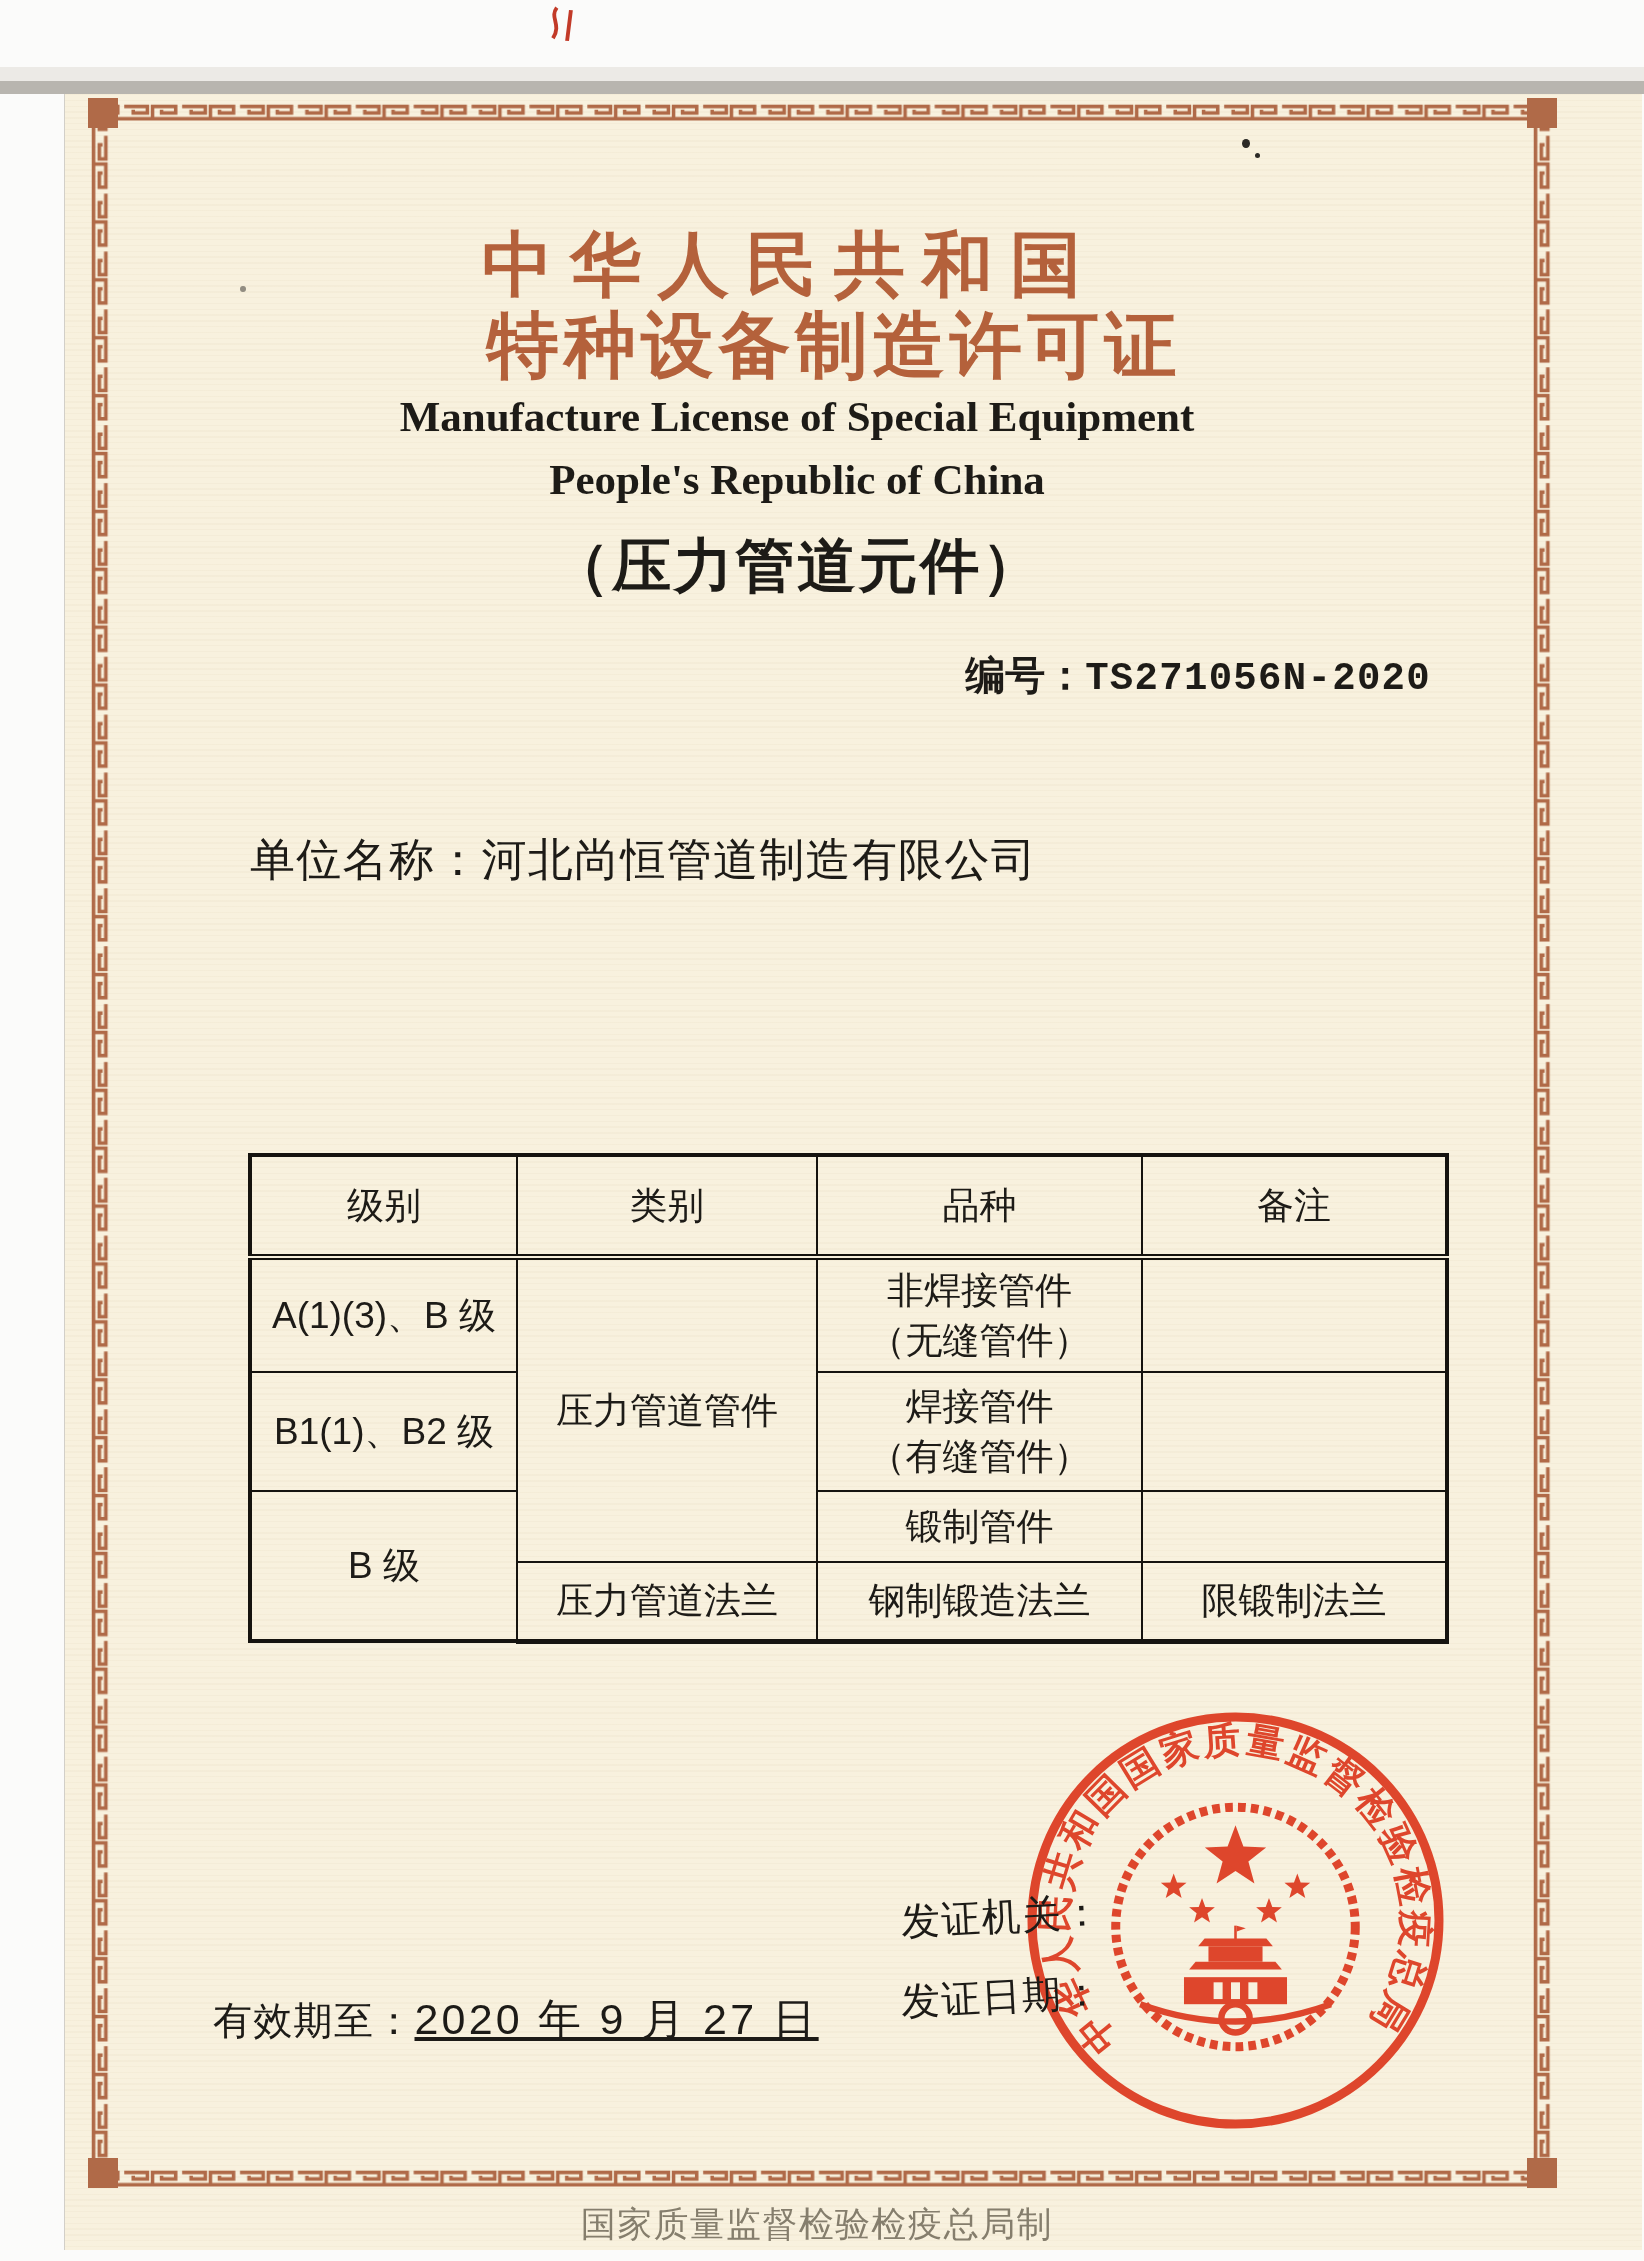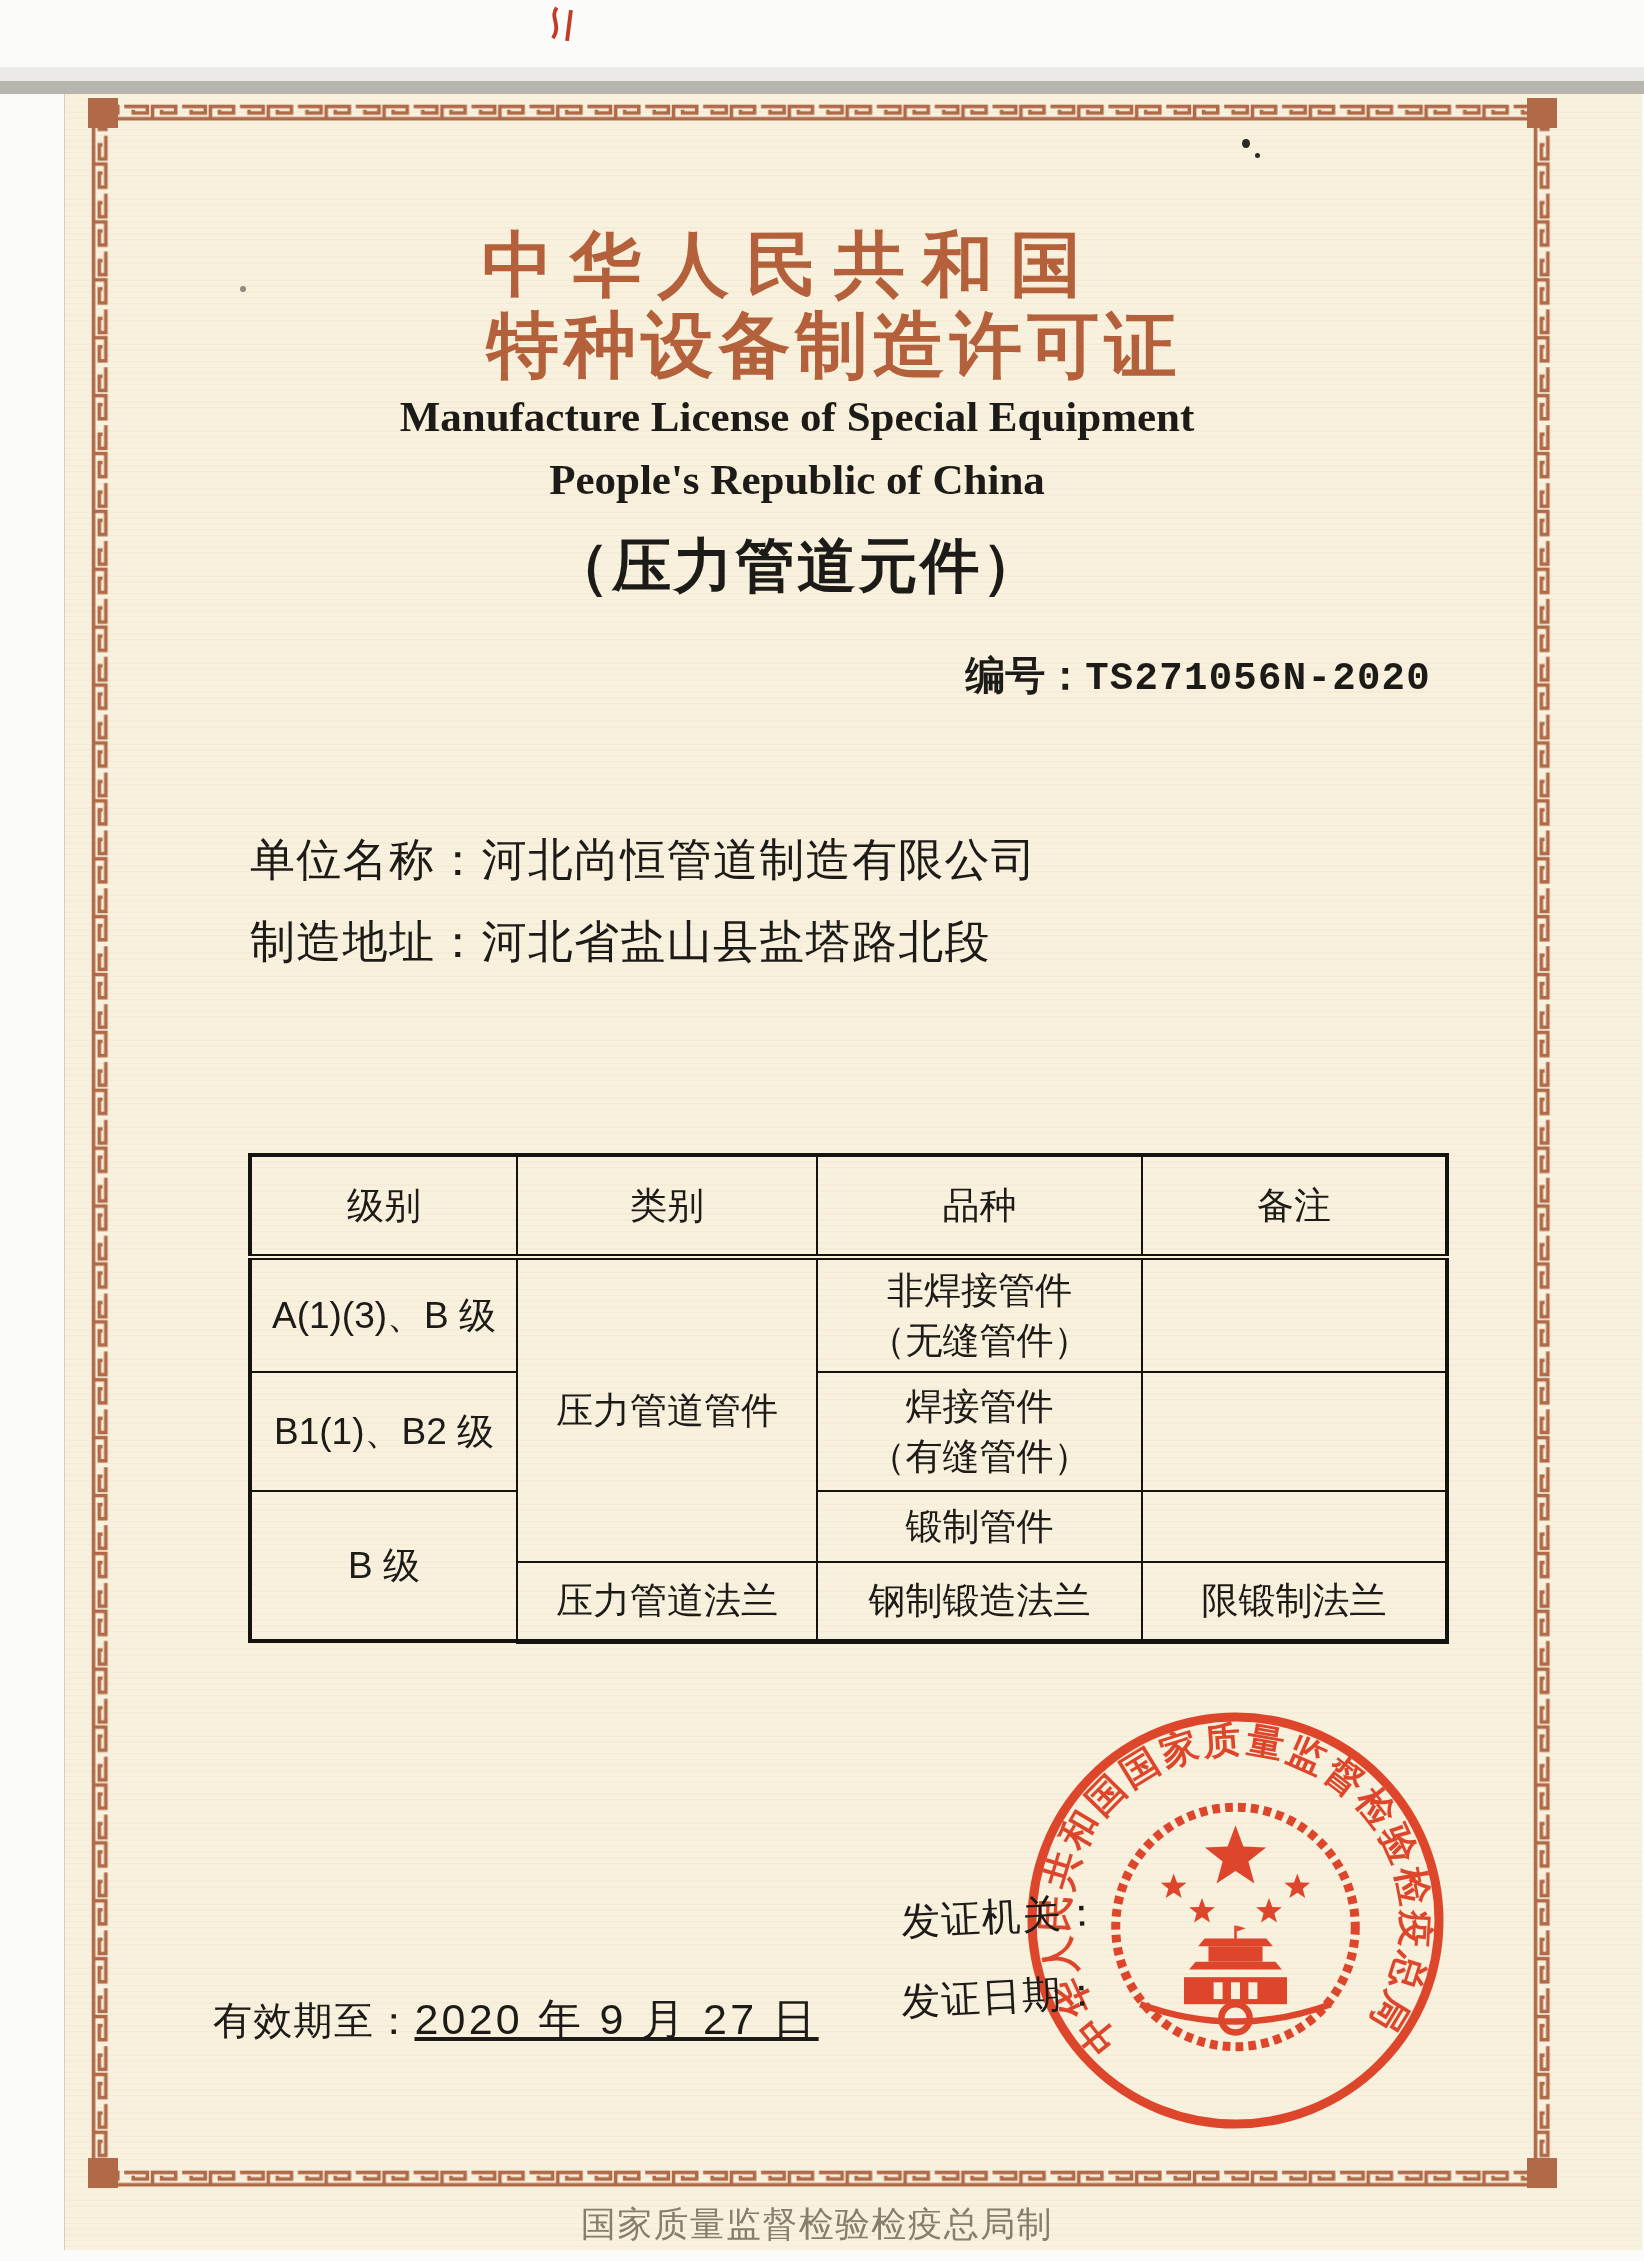--- a/index.html
+++ b/index.html
@@ -123,23 +123,20 @@
   <div class="t-center title-en title-en2">People's Republic of China</div>
   <div class="t-center subtitle">（压力管道元件）</div>
 
   <div class="license-line">
     <span>编号：</span><span class="license-no">TS271056N-2020</span>
   </div>
 
   <div class="info-line company">
     <span>单位名称：</span><span>河北尚恒管道制造有限公司</span>
   </div>
-  <div class="info-line address">
-    <span>制造地址：</span><span>河北省盐山县盐塔路北段</span>
-  </div>
 
   <table class="lic">
     <colgroup>
         <col style="width:267px">
         <col style="width:300px">
         <col style="width:325px">
         <col style="width:305px">
       </colgroup>
     <thead>
       <tr>

